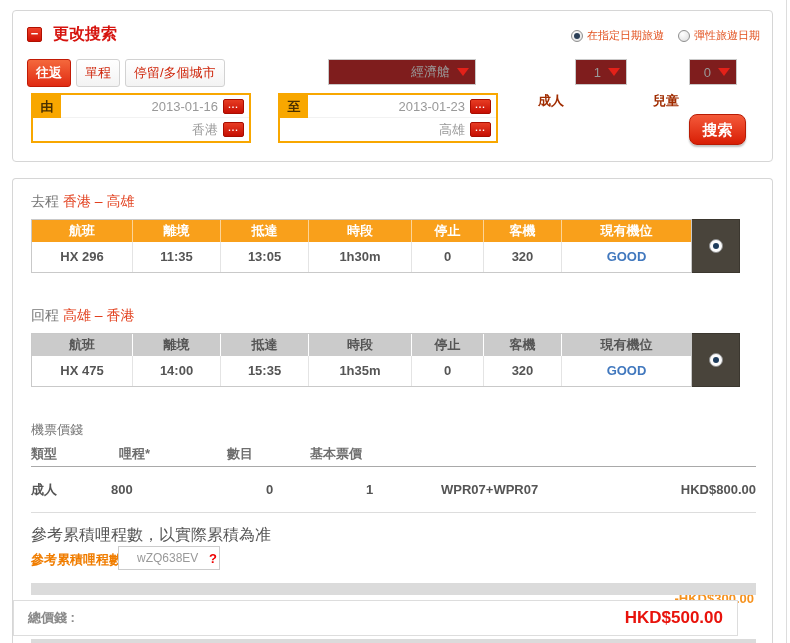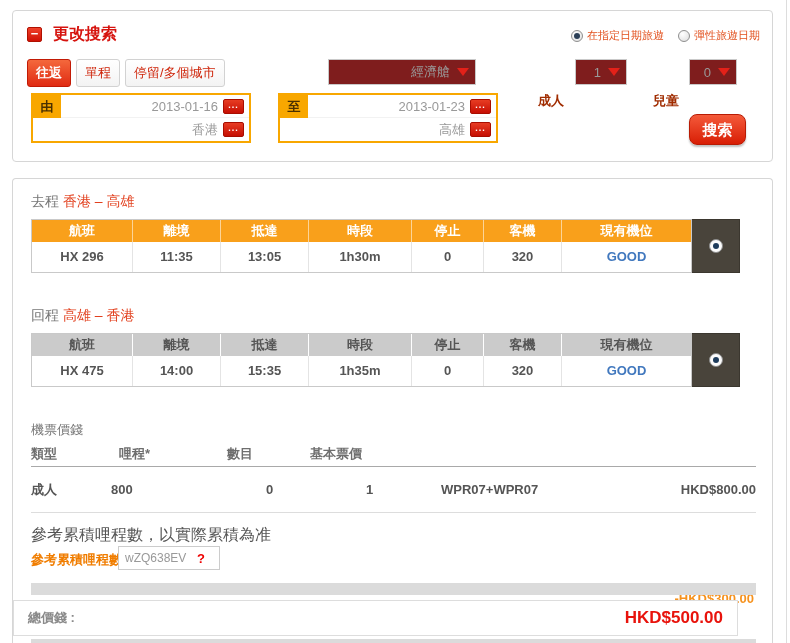--- a/index.html
+++ b/index.html
@@ -88,21 +88,21 @@
     border-bottom:1px solid #ddd; }
   .price-row span { font-size:13px; font-weight:bold; color:#555; }
   .pc1{width:80px}.pc2{width:155px}.pc3{width:100px}.pc4{width:75px}
   .pc5{flex:1; display:flex; justify-content:space-between; align-items:center;}
   .star { color:#e00; }
   .ptype { color:#333; }
 
   .mileage-note { position:absolute; font-size:16px; color:#555; }
   .promo-label { position:absolute; font-size:13px; font-weight:bold; color:#f07d00; }
   .promo-box { position:absolute; width:102px; height:24px; border:1px solid #ccc; background:#fff;
-    display:flex; align-items:center; padding:0 6px; }
+    display:flex; align-items:center; padding:0 18px; }
   .promo-input { border:none; outline:none; width:72px; color:#999; font-size:12px; background:transparent;
     font-family:"Liberation Sans", sans-serif; }
   .promo-help { color:#e00; font-weight:bold; font-size:13px; cursor:pointer; }
   .discount { position:absolute; font-size:13px; font-weight:bold; color:#f6921e;margin-top:40px; }
 
   .gray-bar { position:absolute; width:725px; height:12px; background:#dbdbdb; }
   .total-box { position:absolute; width:725px; height:36px; border:1px solid #ddd; background:#fff;
     display:flex; align-items:center; justify-content:space-between; padding:0 14px; }
   .total-label { font-size:13px; font-weight:bold; color:#8a8a8a; }
   .total-amount { font-size:17px; font-weight:bold; color:#e8130c; }

